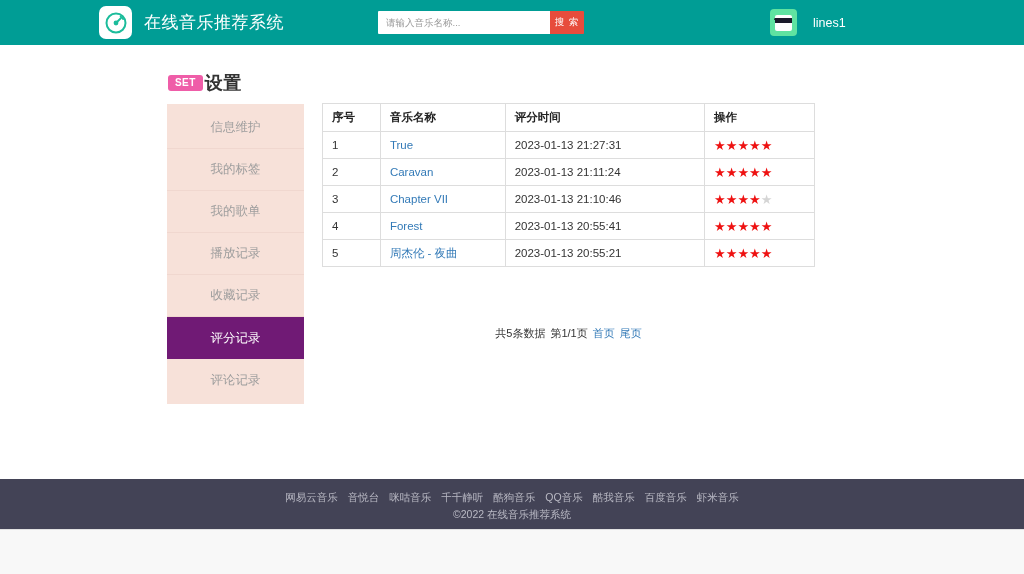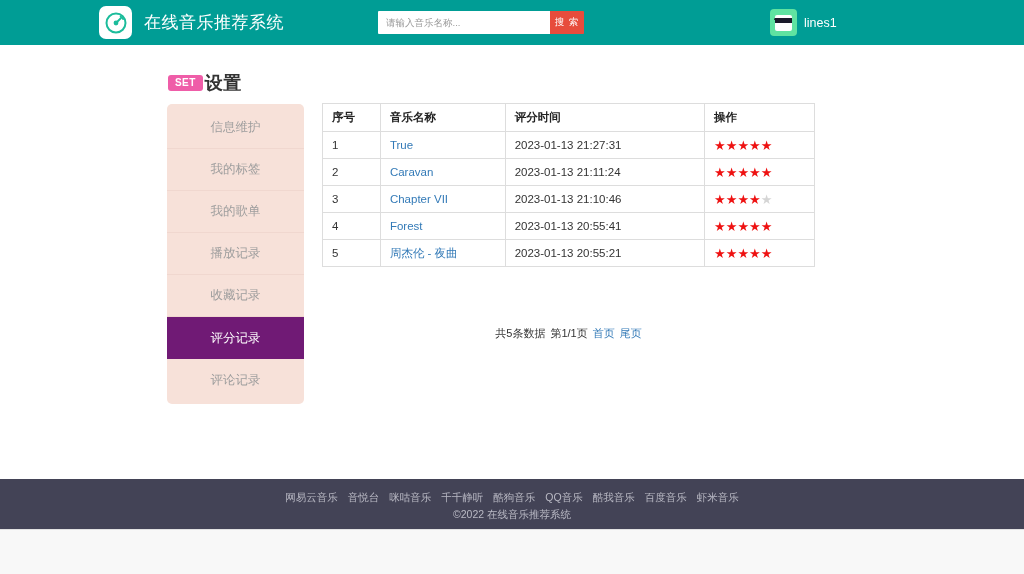--- a/index.html
+++ b/index.html
@@ -63,21 +63,21 @@
     border: none;
     font-size: 9.5px;
     cursor: pointer;
     border-radius: 0 1px 1px 0;
     font-family: "Liberation Sans", sans-serif;
     padding: 0;
     letter-spacing: 1px;
   }
   .user-area {
     position: absolute; left: 770px; top: 9px;
-    display: flex; align-items: center; gap: 7px;
+    display: flex; align-items: center; gap: 16px;
   }
   .avatar {
     width: 27px; height: 27px;
     background: #5fe3a1;
     border-radius: 4px;
     display: flex; align-items: center; justify-content: center;
     overflow: hidden;
     position: relative;
   }
   .username {
@@ -111,21 +111,21 @@
     color: #333333;
     margin-left: 2px;
     letter-spacing: 0.5px;
   }
 
   
   .sidebar {
     position: absolute; left: 167px; top: 59px;
     width: 137px;
     background: #f7e1d9;
-    border-radius: 5px;
+    border-radius: 0;
     overflow: hidden;
     padding: 3px 0;
   }
   .side-item {
     height: 42px;
     display: flex; align-items: center; justify-content: center;
     font-size: 12.5px;
     color: #9d9d9d;
     cursor: pointer;
     border-bottom: 1px solid #f0d7cf;

